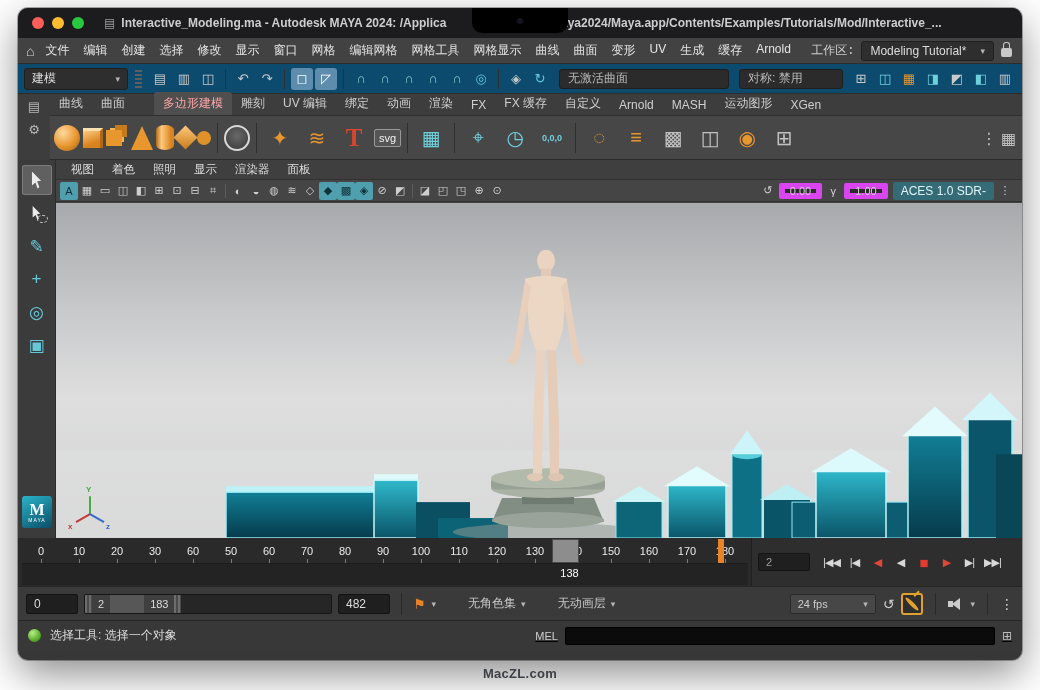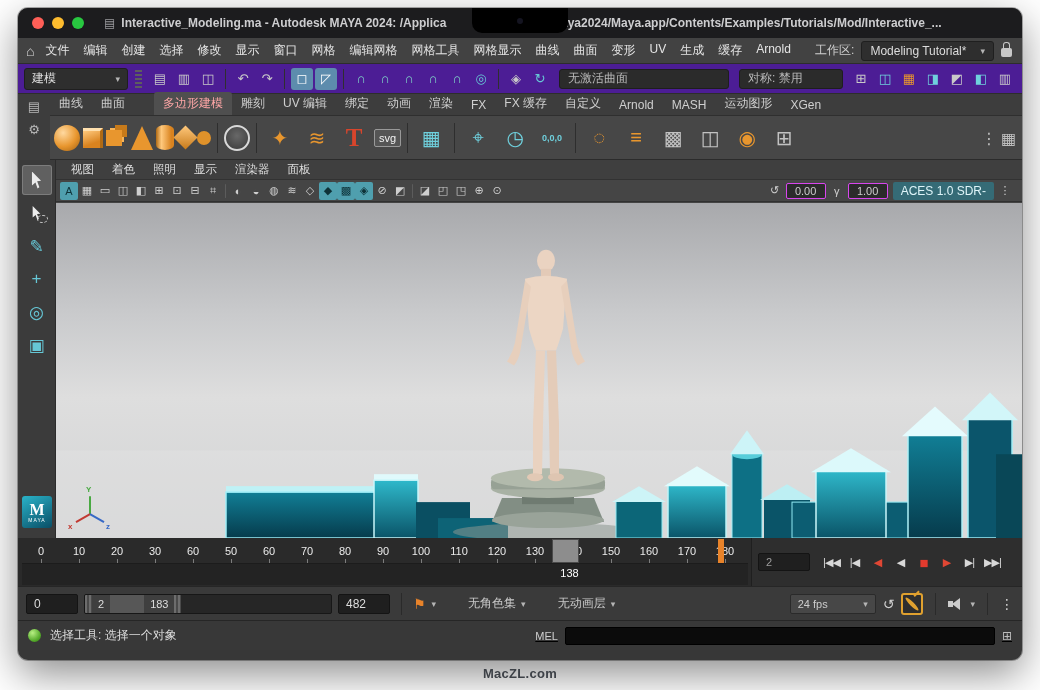--- a/index.html
+++ b/index.html
@@ -22,30 +22,30 @@
     border-radius:0 0 10px 10px;z-index:5;display:flex;align-items:center;justify-content:center;}
   .cam{width:6px;height:6px;border-radius:50%;background:#141420;}
 
   
   .menubar{position:absolute;left:0;top:30px;width:100%;height:26px;background:#424242;
     border-bottom:1px solid #2d2d2d;display:flex;align-items:center;font-size:12px;color:#e4e4e4;}
   .home{margin:0 4px 0 8px;font-size:14px;color:#d5d5d5;}
   .menu-items{display:flex;}
   .menu-item{padding:0 7px;}
   .mb-right{margin-left:auto;display:flex;align-items:center;gap:7px;padding-right:10px;}
-  .ws-label{color:#cfcfcf;}
+  .ws-label{color:#cfcfcf;font-family:Liberation Mono, monospace;}
   .ws-combo{height:20px;background:#2e2e2e;border:1px solid #1f1f1f;border-radius:3px;
     display:flex;align-items:center;gap:14px;padding:0 8px;color:#ddd;}
   .caret{font-size:9px;color:#b5b5b5;}
   .lock{width:11px;height:9px;background:#c8c8c8;border-radius:2px;position:relative;margin-top:4px;}
   .lock::before{content:"";position:absolute;top:-6px;left:2px;width:5px;height:6px;
     border:1.5px solid #c8c8c8;border-bottom:none;border-radius:3px 3px 0 0;}
 
   
-  .toolbar{position:absolute;left:0;top:56px;width:100%;height:30px;background:#4c1d95;
+  .toolbar{position:absolute;left:0;top:56px;width:100%;height:30px;background:#0c4a6e;
     border-bottom:1px solid #2d2d2d;display:flex;align-items:center;padding:0 6px;gap:2px;}
   .combo{height:22px;background:#2e2e2e;border:1px solid #1f1f1f;border-radius:3px;
     display:flex;align-items:center;justify-content:space-between;color:#ddd;font-size:12px;padding:0 7px;}
   .mode-combo{width:104px;flex:none;}
   .grip{width:7px;height:18px;margin:0 5px;flex:none;
     background:repeating-linear-gradient(to bottom,#5e5e5e 0 2px,transparent 2px 4px);}
   .igroup{display:flex;gap:2px;}
   .ticon{width:22px;height:22px;display:flex;align-items:center;justify-content:center;
     color:#c9c9c9;font-size:13px;border-radius:3px;flex:none;}
   .ticon.active{background:#5d8cad;color:#fff;}
@@ -119,21 +119,21 @@
   .vp-menus{height:20px;background:#3f3f3f;border-bottom:1px solid #323232;display:flex;
     align-items:center;font-size:11.5px;color:#dedede;padding-left:6px;}
   .vp-menu{padding:0 9px;}
   .vp-iconbar{height:22px;background:#454545;border-bottom:1px solid #303030;display:flex;
     align-items:center;padding:0 4px;}
   .vicon{width:18px;height:18px;display:flex;align-items:center;justify-content:center;
     font-size:11px;color:#cfcfcf;border-radius:2px;flex:none;}
   .vicon.vact{background:#4f9fae;color:#0e3238;}
   .vicon.vsep{width:1px;height:14px;background:#5c5c5c;margin:0 3px;font-size:0;}
   .vp-right{margin-left:auto;display:flex;align-items:center;gap:2px;padding-right:4px;}
-  .vfield{height:16px;min-width:40px;background:#2b2b2b;border:1px solid #d946ef;border-radius:2px;
+  .vfield{height:16px;min-width:40px;background:#2b2b2b;border:6px solid #d946ef;border-radius:2px;
     color:#cccccc;font-size:11px;display:flex;align-items:center;justify-content:center;padding:0 5px;}
   .vcolorspace{height:18px;background:#356b76;color:#def4f8;font-size:12px;border-radius:2px;
     display:flex;align-items:center;padding:8px 8px;margin-left:3px;}
   .canvas{position:absolute;left:0;top:43px;right:0;bottom:0;
     background:linear-gradient(#a8a9ac,#c9cacc 33%,#dedede 58%,#d2d3d4);}
   .canvas svg{position:absolute;left:0;top:0;width:100%;height:100%;}
 
   
   .timeline{position:absolute;left:0;top:530px;width:100%;height:48px;background:#2e2e2e;display:flex;}
   .tl-slider{position:relative;width:734px;height:100%;background:#2a2a2a;border-right:1px solid #1f1f1f;flex:none;}

